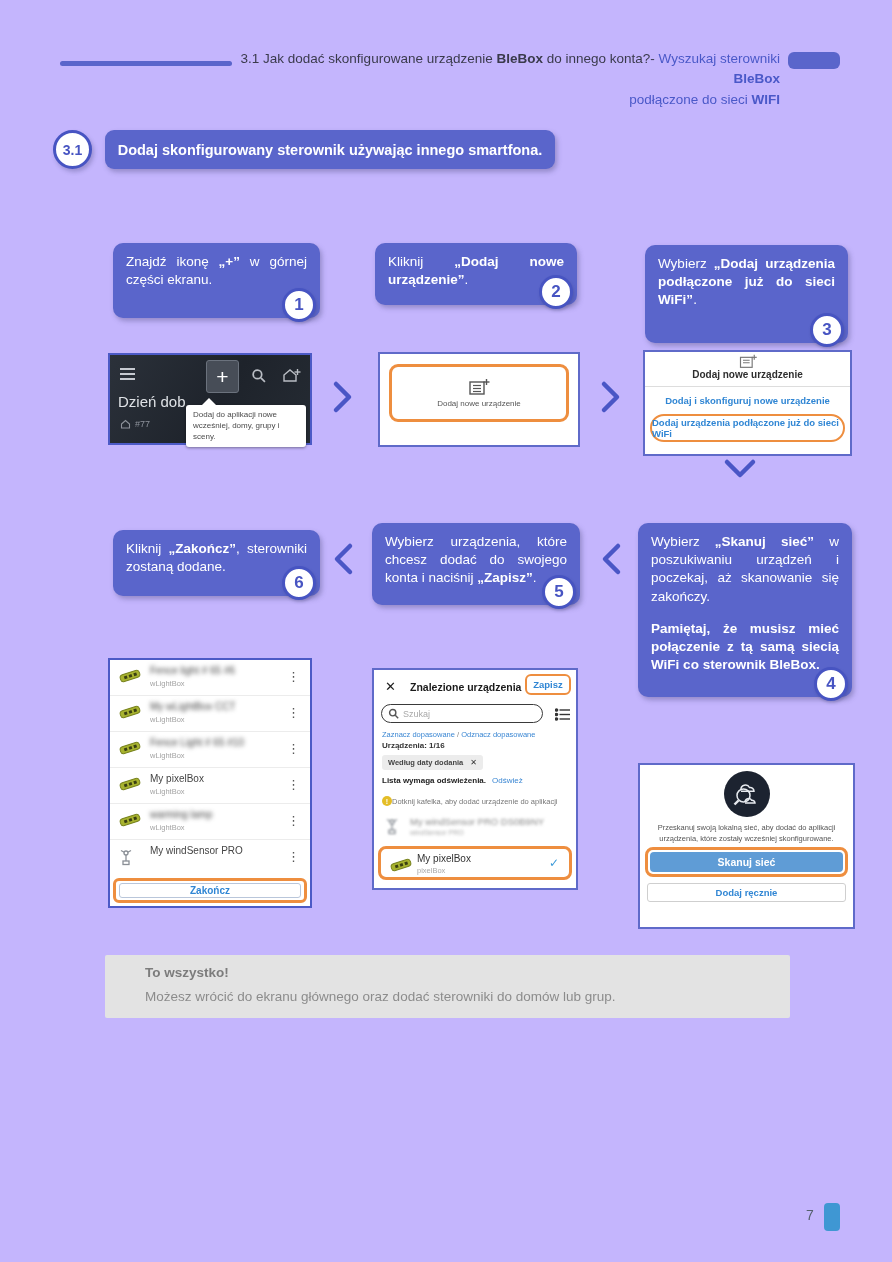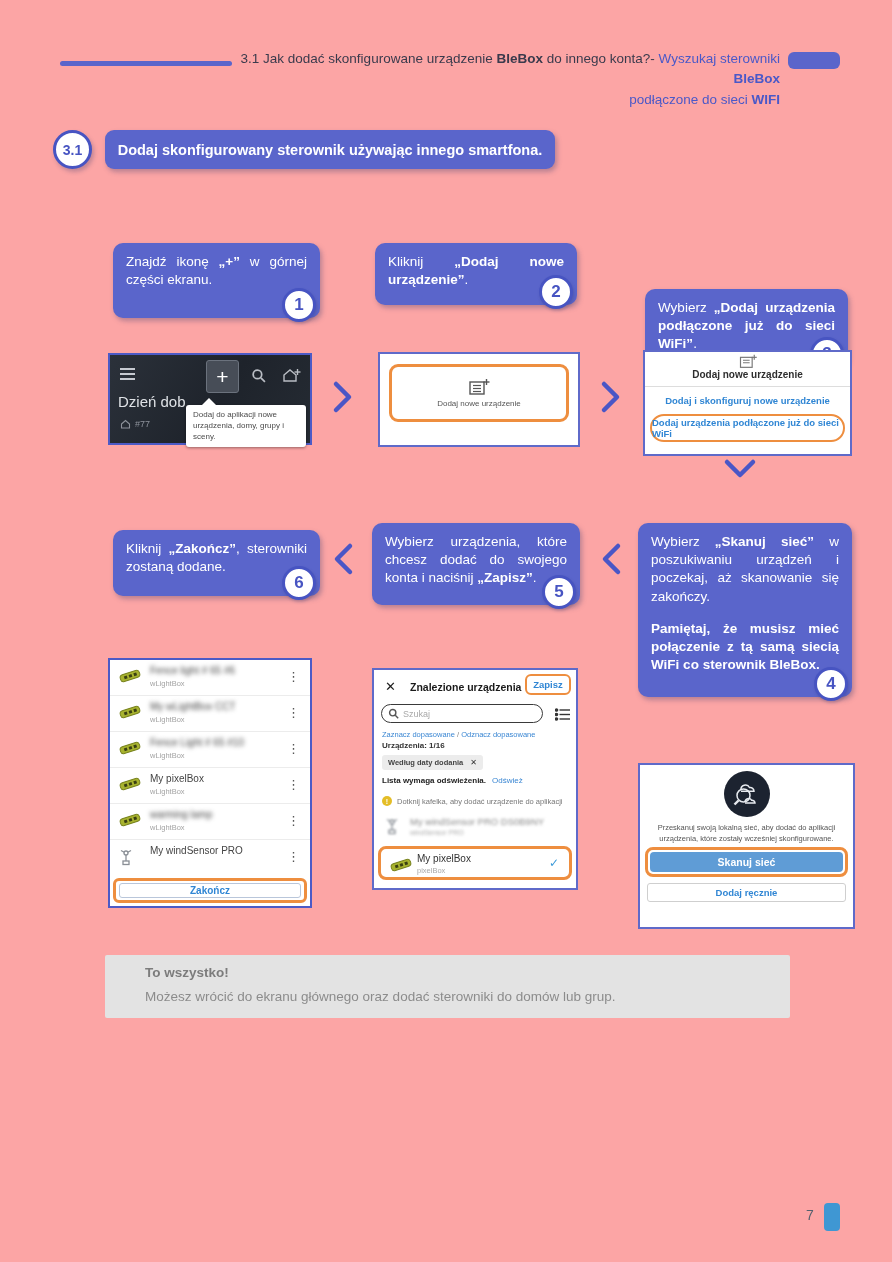--- a/index.html
+++ b/index.html
@@ -1,17 +1,17 @@
 <!DOCTYPE html>
 <html><head>
 <meta charset="utf-8">
 <style>
   * { margin:0; padding:0; box-sizing:border-box; }
   body { background:#ffffff; font-family:"Liberation Sans","DejaVu Sans",sans-serif; }
-  .page { position:relative; width:892px; height:1262px; background:#fca5a5; overflow:hidden; }
+  .page { position:relative; width:892px; height:1262px; background:#c4b5fd; overflow:hidden; }
 
   
   .hdr-line { position:absolute; left:60px; top:61px; width:172px; height:5px; background:#5a65cb; border-radius:3px; }
   .hdr-title { position:absolute; left:238px; top:49px; width:542px; text-align:right; font-size:13.5px; line-height:1.5; color:#3a3a4c; }
   .hdr-title .blue { color:#4a58c8; }
   .hdr-title b { font-weight:bold; }
   .hdr-pill { position:absolute; left:788px; top:52px; width:52px; height:17px; background:#5a65cb; border-radius:6px; }
 
   
   .badge { position:absolute; left:53px; top:130px; width:39px; height:39px; border-radius:50%; background:#fff;
@@ -87,21 +87,21 @@
   .s5 .filter { position:absolute; right:6px; top:37px; }
   .s5 .links { position:absolute; left:8px; top:60px; font-size:7.5px; color:#3b87d3; filter:blur(.7px); }
   .s5 .links .sep { color:#888; }
   .s5 .count { position:absolute; left:8px; top:71px; font-size:8px; font-weight:bold; color:#333; }
   .s5 .chip { position:absolute; left:8px; top:85px; background:#ececec; border-radius:3px; padding:3px 6px;
               font-size:7.5px; font-weight:bold; color:#444; display:flex; align-items:flex-start; gap:7px; filter:blur(.6px); }
   .s5 .chip .chip-x { font-size:8px; color:#333; }
   .s5 .notice { position:absolute; left:8px; top:106px; font-size:8px; color:#222; filter:blur(.6px); }
   .s5 .notice b { font-weight:bold; }
   .s5 .notice .rf { color:#3b87d3; margin-left:6px; font-weight:normal; }
-  .s5 .hint { position:absolute; left:8px; top:126px; display:flex; align-items:center; gap:5px; font-size:7.5px; color:#777; filter:blur(.4px); }
+  .s5 .hint { position:absolute; left:8px; top:126px; display:flex; align-items:center; font-size:7.5px; color:#777; filter:blur(.4px); }
   .s5 .hint .dot { width:10px; height:10px; border-radius:50%; background:#e4bd27; color:#fff; font-size:7px; font-weight:bold;
                    display:flex; align-items:center; justify-content:center; flex:0 0 auto; }
   .s5 .frow1 { position:absolute; left:0; right:0; top:142px; height:32px; }
   .s5 .frow1 .icon { position:absolute; left:10px; top:5px; filter:blur(1px); }
   .s5 .fr1-name { position:absolute; left:36px; top:4px; font-size:9.5px; color:#888; filter:blur(1.8px); }
   .s5 .fr1-sub  { position:absolute; left:36px; top:17px; font-size:7px; color:#aaa; filter:blur(1.8px); }
   .s5 .frow2 { position:absolute; left:4px; right:4px; top:176px; height:34px; border:3px solid #ee8e3f; border-radius:8px; }
   .s5 .frow2 .icon { position:absolute; left:8px; top:8px; }
   .s5 .fr2-name { position:absolute; left:36px; top:4px; font-size:10px; color:#333; }
   .s5 .fr2-sub  { position:absolute; left:36px; top:17px; font-size:7.5px; color:#a8a8a8; }
@@ -140,21 +140,21 @@
   <div class="banner">Dodaj skonfigurowany sterownik używając innego smartfona.</div>
 
   <div class="step-box" style="left:113px; top:243px; width:207px; height:75px;">
     <span>Znajdź ikonę </span><b>„+”</b><span> w górnej części ekranu.</span>
     <span class="step-num">1</span>
   </div>
   <div class="step-box" style="left:375px; top:243px; width:202px; height:62px;">
     <span>Kliknij </span><b>„Dodaj nowe urządzenie”</b><span>.</span>
     <span class="step-num">2</span>
   </div>
-  <div class="step-box" style="left:645px; top:245px; width:203px; height:78px;margin-top:44px;">
+  <div class="step-box" style="left:645px; top:245px; width:203px; height:98px;">
     <span>Wybierz </span><b>„Dodaj urządzenia podłączone już do sieci WiFi”</b><span>.</span>
     <span class="step-num">3</span>
   </div>
 
   <div class="shot s1" style="left:108px; top:353px; width:204px; height:92px; border-color:#4c5ac6;">
     <span class="burger">
         <i></i>
         <i></i>
         <i></i>
       </span>
@@ -177,21 +177,21 @@
     <div class="greet">Dzień dob</div>
     <div class="hometag">
       <svg width="11" height="10" viewBox="0 0 11 10" fill="none" stroke="#8d929b" stroke-width="1.1">
           <path d="M1.5 5 L5.5 1.5 L9.5 5 V9 H1.5 Z"></path>
         </svg>
       <span>#77</span>
     </div>
     <div class="tip">
       <span class="arrow"></span>
       <div>Dodaj do aplikacji nowe</div>
-      <div>urządzenia, domy, grupy i sceny.</div>
+      <div>wcześniej, domy, grupy i sceny.</div>
     </div>
   </div>
 
   <span class="chev" style="left:332px; top:380px;">
     <svg width="22" height="34" viewBox="0 0 22 34" fill="none" stroke="#4a56c6" stroke-width="4.5" stroke-linecap="round" stroke-linejoin="round">
         <polyline points="4,4 17,17 4,30"></polyline>
       </svg>
   </span>
 
   <div class="shot" style="left:378px; top:352px; width:202px; height:95px;">

